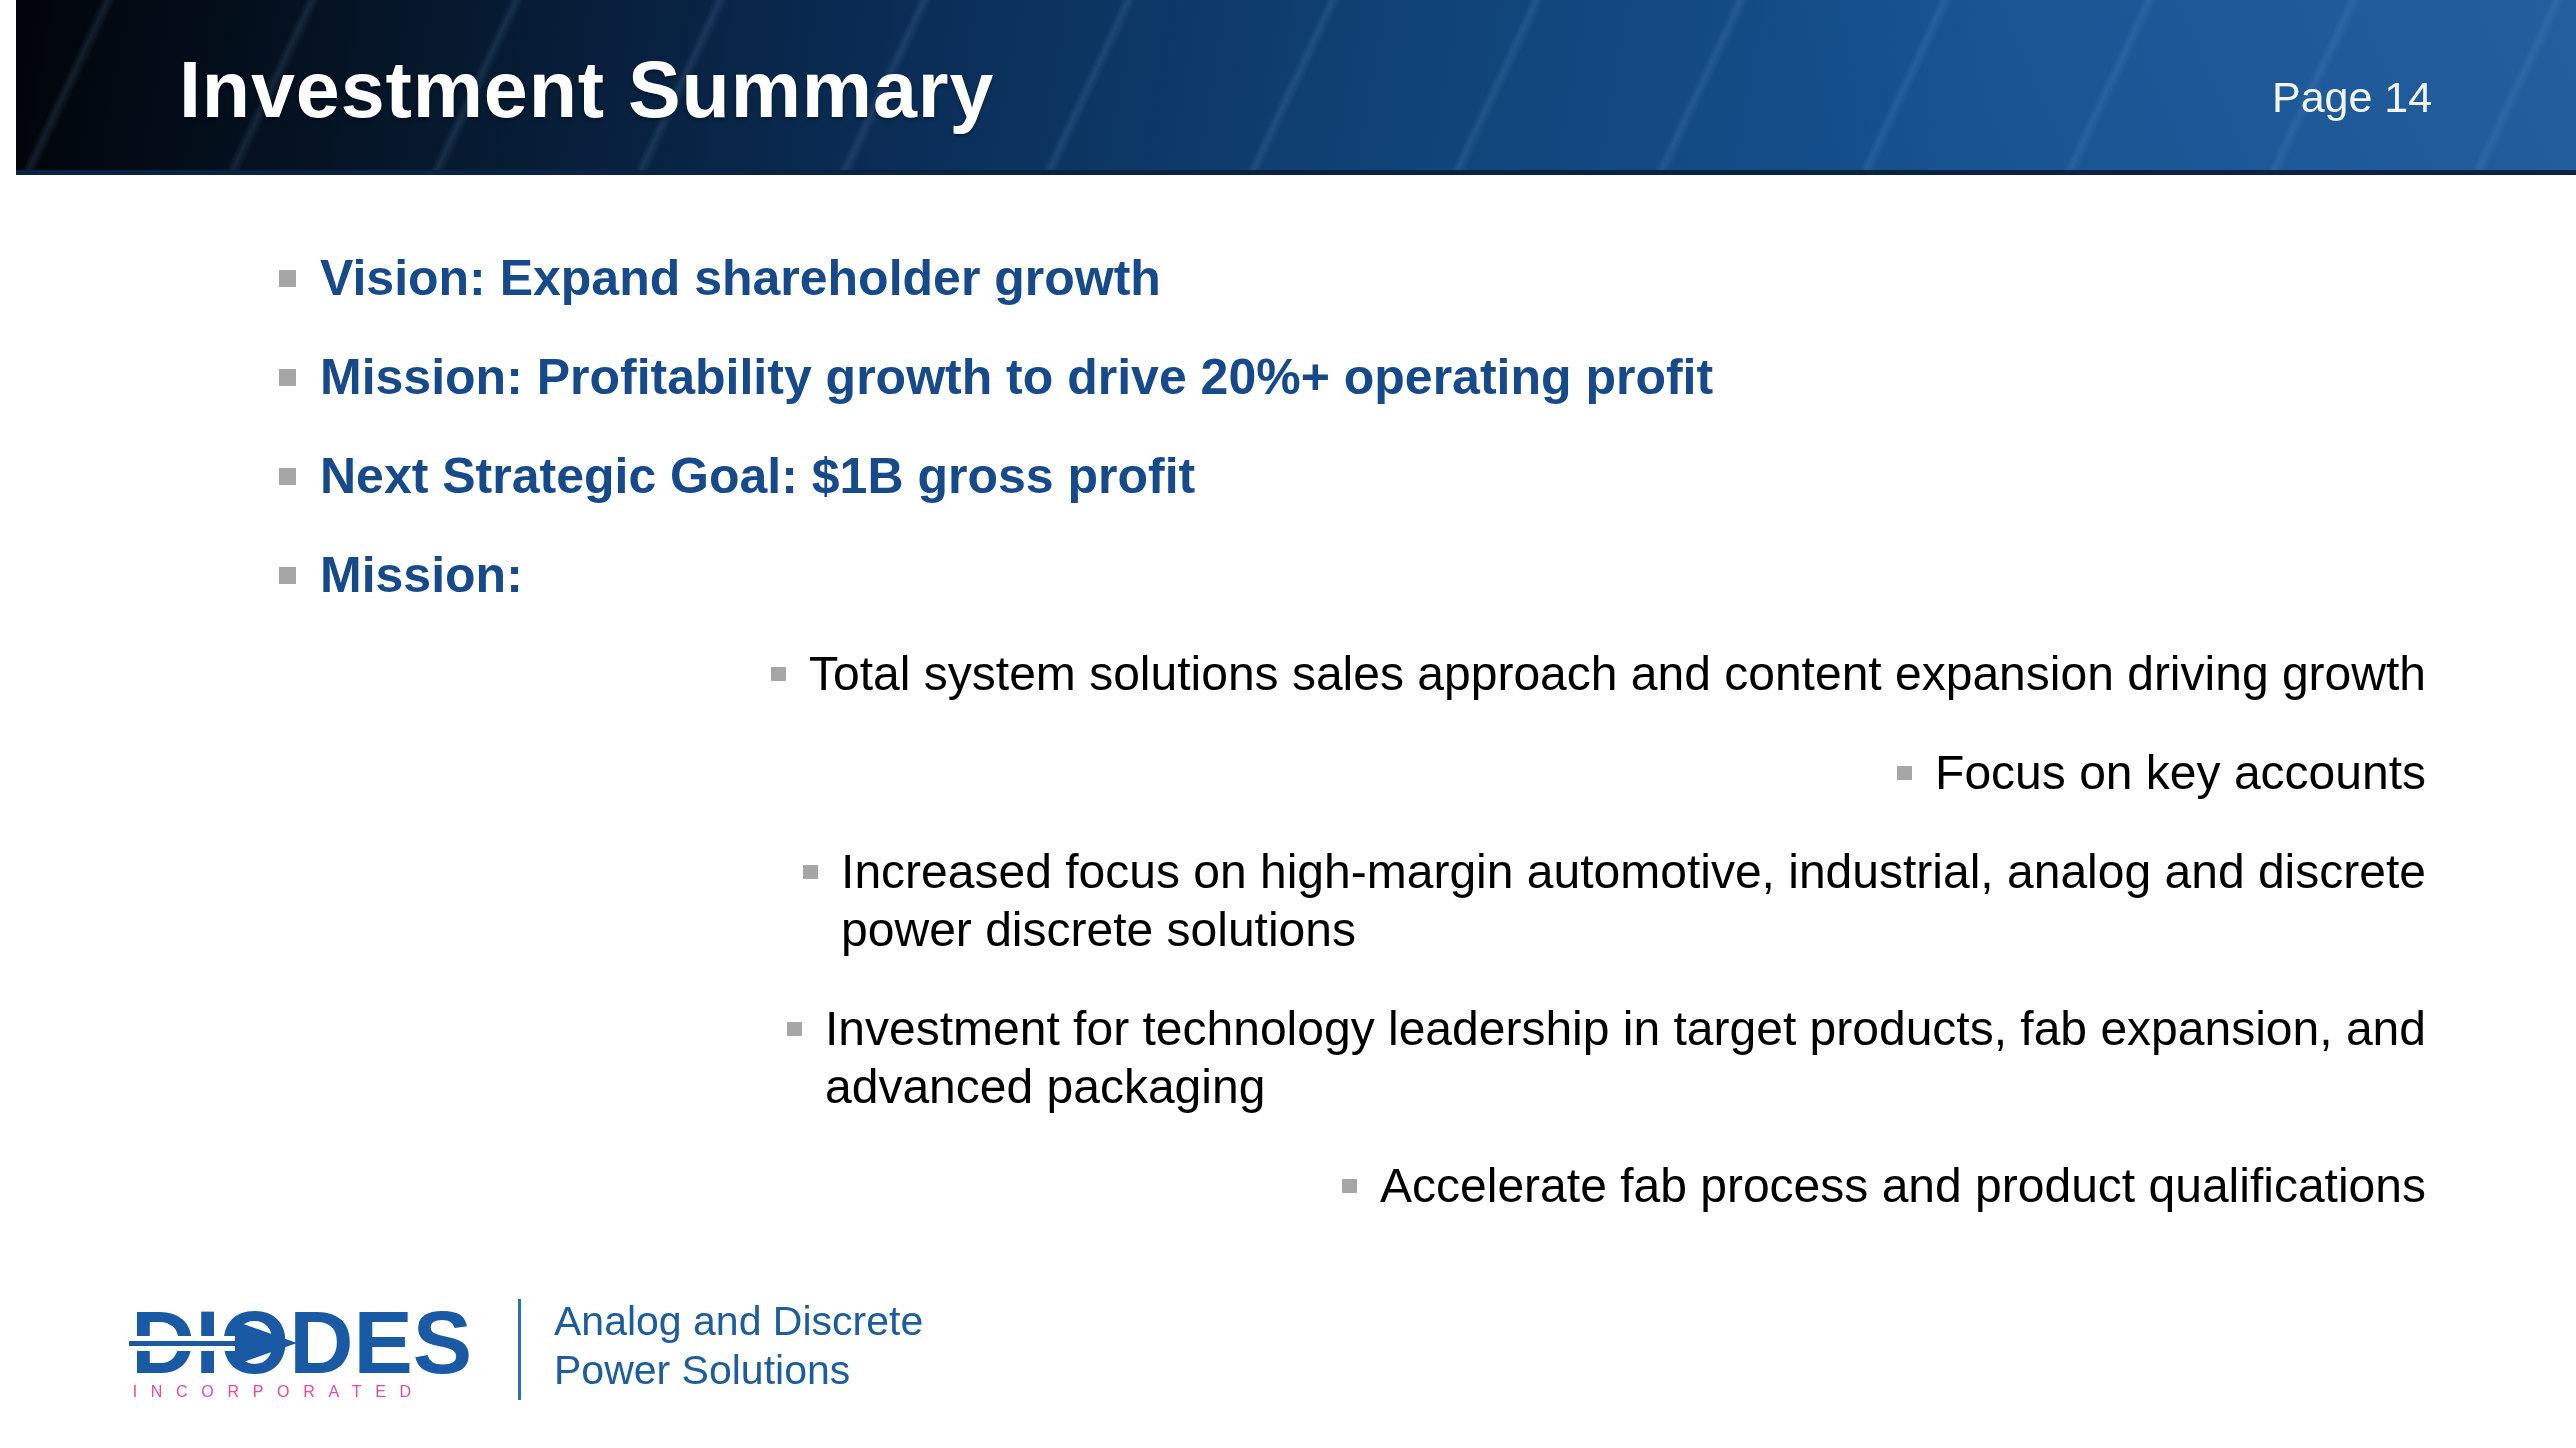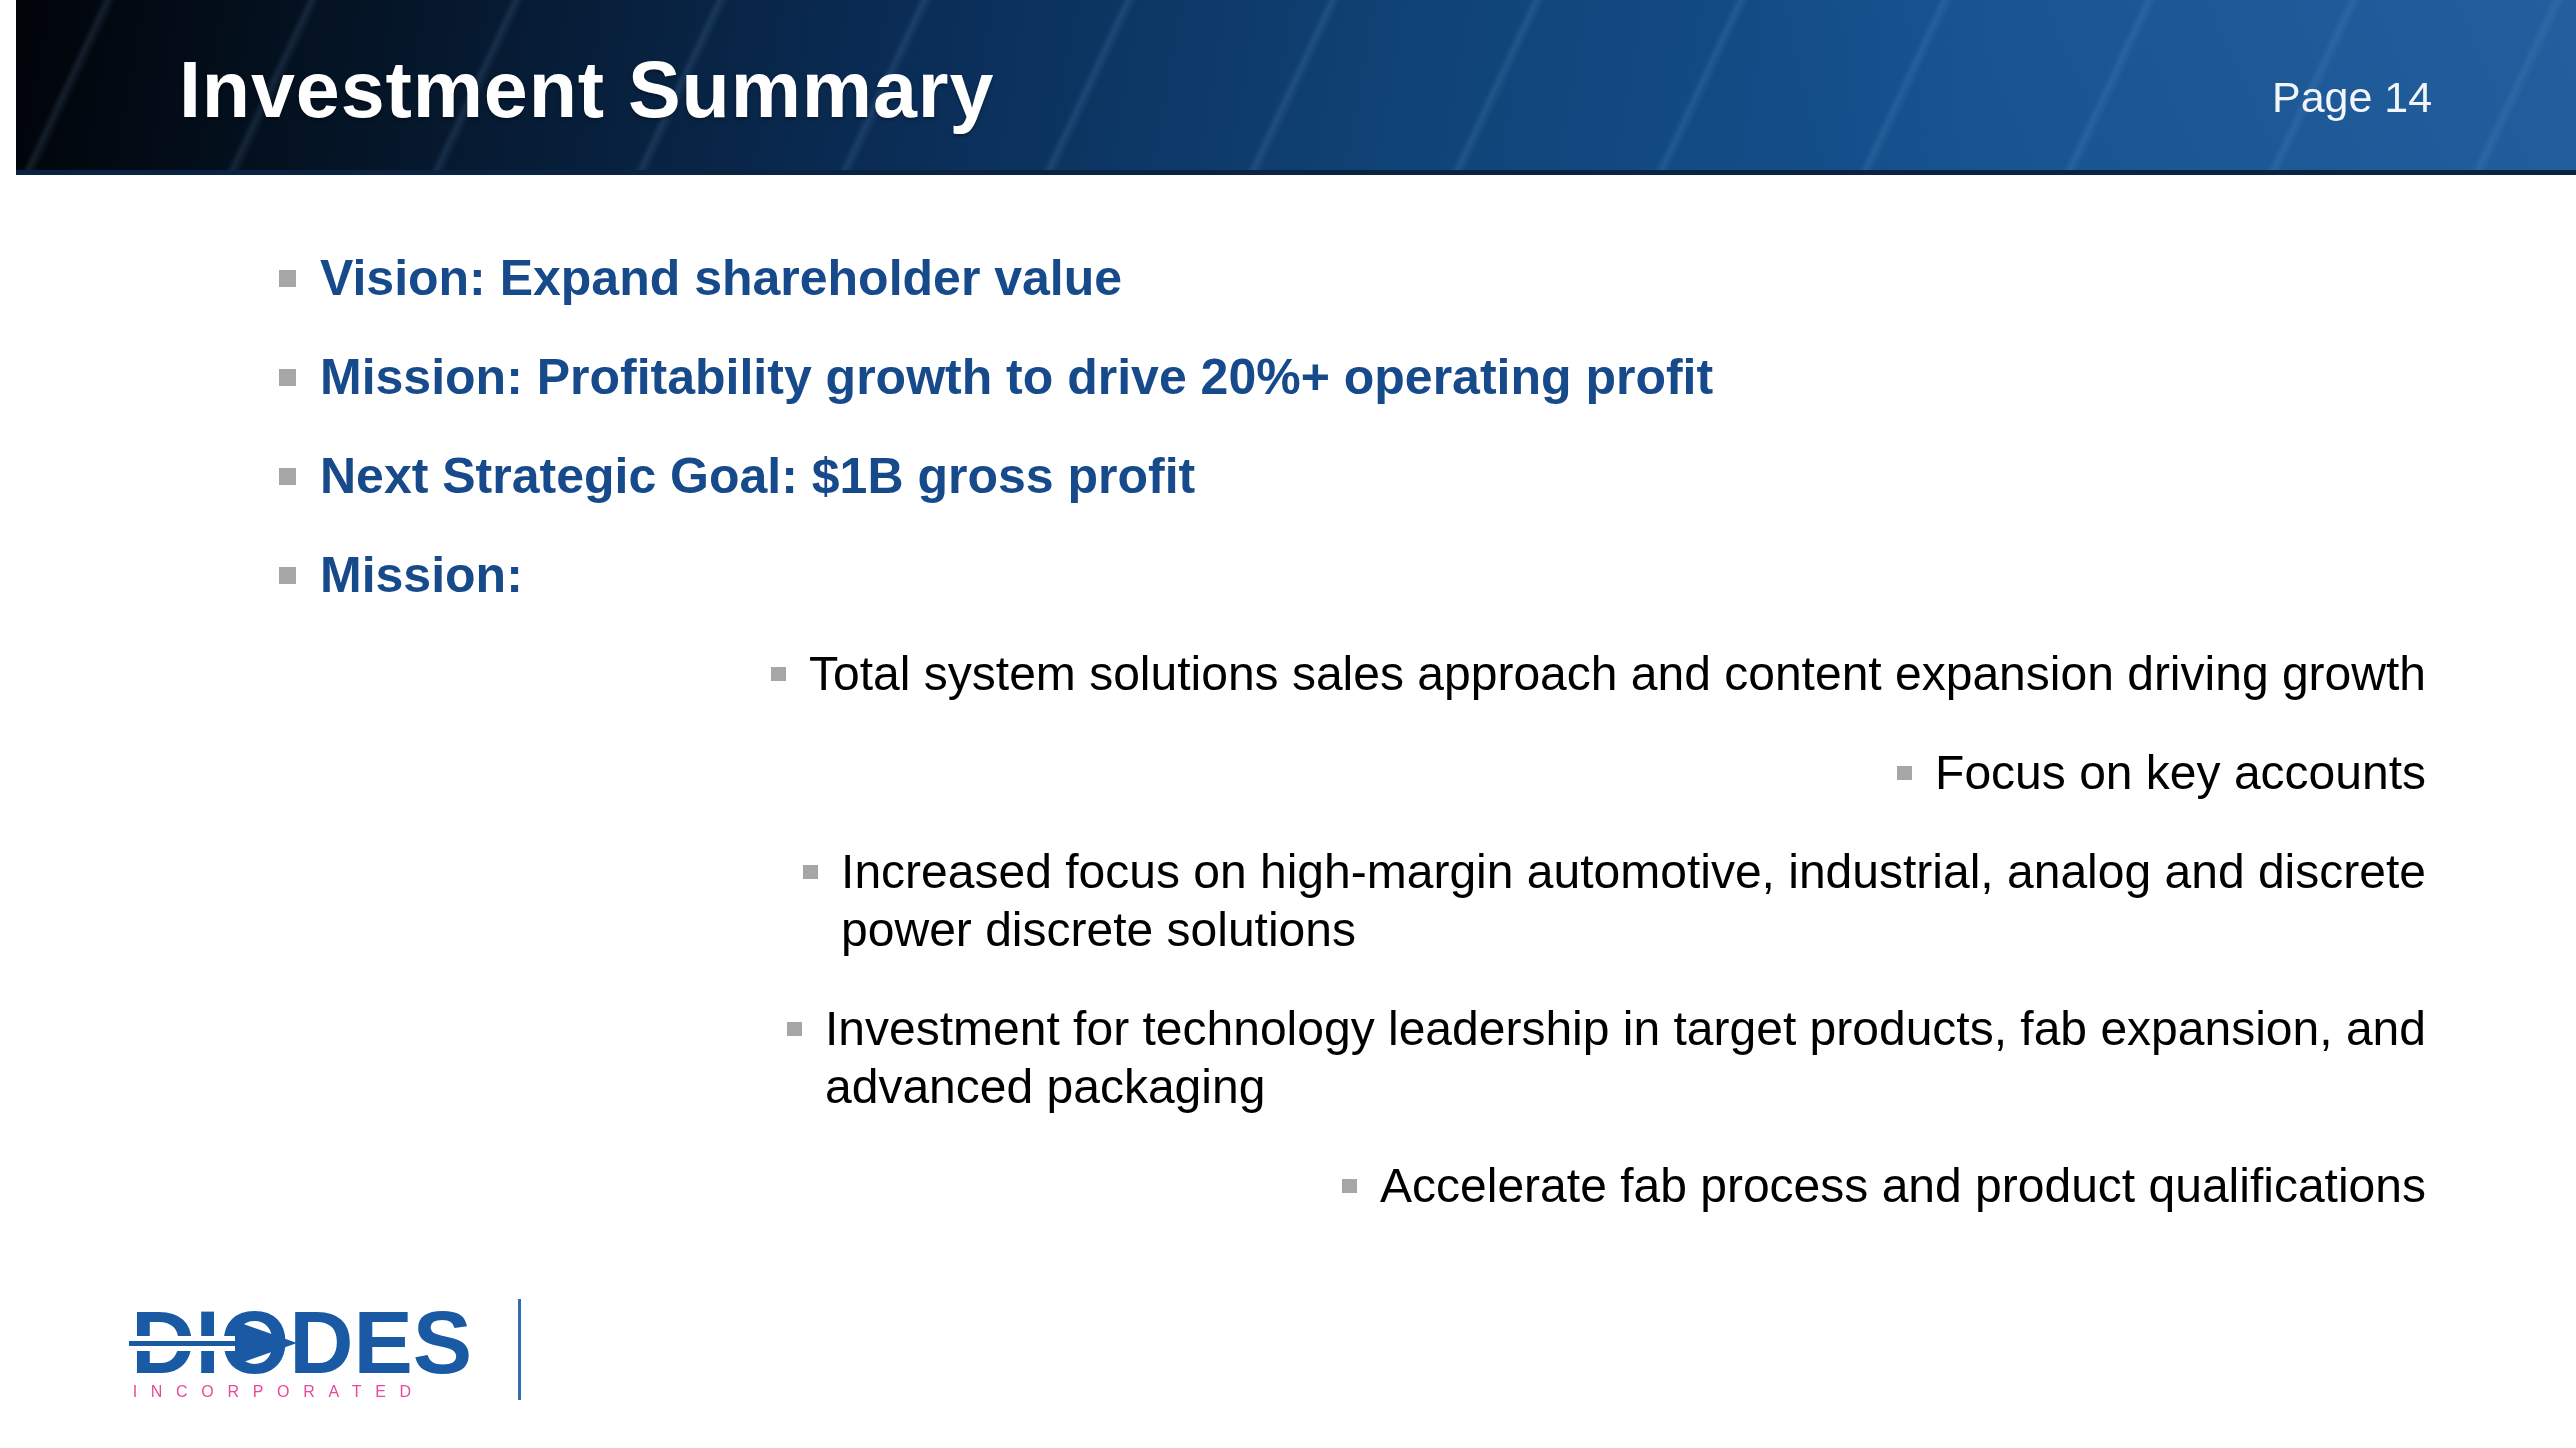--- a/index.html
+++ b/index.html
@@ -82,21 +82,21 @@
 <div class="slide">
 
   <div class="header">
     <div class="header-title">Investment Summary</div>
     <div class="page-label">Page 14</div>
   </div>
 
   <ul class="bullets">
     <li class="b l1">
       <span class="marker"></span>
-      <span class="btext">Vision: Expand shareholder value</span>
+      <span class="btext">Vision: Expand shareholder growth</span>
     </li>
     <li class="b l1">
       <span class="marker"></span>
       <span class="btext">Mission: Profitability growth to drive 20%+ operating profit</span>
     </li>
     <li class="b l1">
       <span class="marker"></span>
       <span class="btext">Next Strategic Goal: $1B gross profit</span>
     </li>
     <li class="b l1">
@@ -129,15 +129,17 @@
 
   <div class="logo">
     <span class="diodes-word">DIODES</span>
     <span class="diode-bar"></span>
     <span class="diode-arrow"></span>
     <div class="incorporated">INCORPORATED</div>
   </div>
 
   <div class="footer-separator"></div>
 
+  <div class="tagline">Analog and Discrete
+Power Solutions</div>
 
 </div>
 
 
 </body></html>

